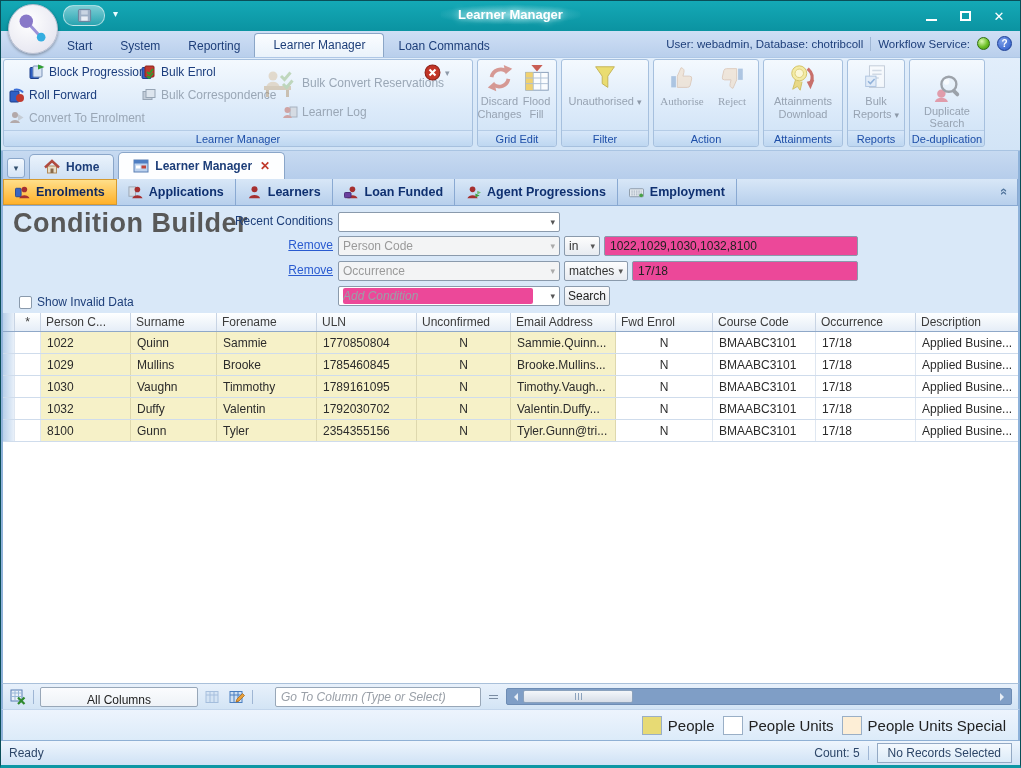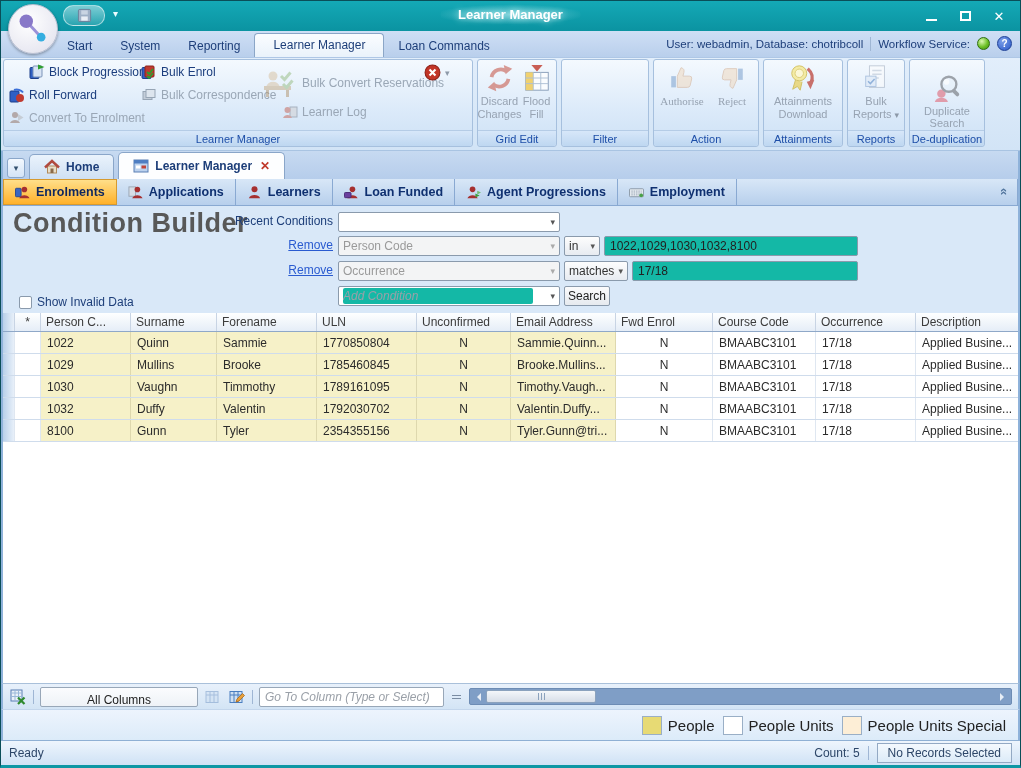--- a/index.html
+++ b/index.html
@@ -84,21 +84,21 @@
   .cond { height:107px; flex:0 0 107px; background:#d9e8f8; position:relative; font-size:12px;
           border-left:2px solid #8fb2da; border-right:2px solid #8fb2da; }
   .cb-title { position:absolute; left:10px; top:2px; font-size:27px; font-weight:bold; color:#585858; letter-spacing:.5px; }
   .cb-lab { position:absolute; color:#1d3e79; }
   .combo { position:absolute; height:20px; border:1px solid #8a9aac; border-radius:2px; background:#fff;
            display:flex; align-items:center; padding:0 4px; color:#333; }
   .combo .arr { margin-left:auto; font-size:9px; color:#555; padding-left:4px; }
   .combo.disabled { background:#f3f4f5; color:#9a9a9a; }
   .combo.disabled .arr { color:#aaa; }
   .combo.btnlike { background:linear-gradient(#fdfdfd,#e7ebf1); }
-  .cb-input { position:absolute; height:20px; border:1px solid #8a9aac; border-radius:2px; background:#14b8a6; font-size:12px;
+  .cb-input { position:absolute; height:20px; border:1px solid #8a9aac; border-radius:2px; background:#ec4899; font-size:12px;
               padding:0 5px; color:#222; font-family:"Liberation Sans",sans-serif; }
   input::placeholder { font-style:italic; color:#9aa0a8; }
   .remove { position:absolute; width:50px; text-align:right; color:#2a5bd0; text-decoration:underline; cursor:pointer; }
   .cb-check { position:absolute; left:16px; top:89px; display:flex; align-items:center; gap:5px; color:#1d3e79; }
   .chk { width:13px; height:13px; background:#fff; border:1px solid #8a9aac; border-radius:2px; }
   .search-btn { position:absolute; left:561px; top:80px; width:46px; height:20px; border:1px solid #8a9aac; border-radius:2px;
                 background:linear-gradient(#fbfbfc,#e6eaef); font-size:12px; color:#222; display:flex; align-items:center;
                 justify-content:center; }
 
   
@@ -119,22 +119,22 @@
   .c10 { width:104px; flex:0 0 104px; border-right:none !important; }
 
   
   .gfoot { height:26px; flex:0 0 26px; background:linear-gradient(#e8f1fb,#d3e4f5); border-top:1px solid #a9c0da;
            display:flex; align-items:center; padding:0 6px; gap:6px;
            border-left:2px solid #8fb2da; border-right:2px solid #8fb2da; }
   .ficon { width:18px; height:16px; display:flex; align-items:center; justify-content:center; }
   .fcombo { height:20px; border:1px solid #98a7b8; border-radius:2px; background:linear-gradient(#fbfcfe,#eef2f7);
             display:flex; align-items:center; gap:5px; padding:0 5px; font-size:12px; color:#222; }
   .fcombo .arr { font-size:9px; color:#555; margin-left:auto; }
-  .goto { width:185px; height:20px; border:1px solid #98a7b8; border-radius:2px; font-size:12px; padding:0 5px;
-          background:#fff; font-family:"Liberation Sans",sans-serif; }
+  .goto { width:206px; height:20px; border:1px solid #98a7b8; border-radius:2px; font-size:12px; padding:0 5px;
+          background:#fff; font-family:"Liberation Sans",sans-serif;margin-left:16px; }
   .splitter { display:flex; flex-direction:column; gap:2px; padding:0 2px; }
   .splitter span { display:block; width:9px; height:1px; background:#7a8ca2; }
   .hscroll { flex:1; height:17px; background:#7f9ec6; border:1px solid #6d8cb4; border-radius:2px; display:flex; align-items:center; position:relative; }
   .sarrow { width:14px; height:15px; display:flex; align-items:center; justify-content:center; }
   .tri-l { width:0; height:0; border:4px solid transparent; border-right-color:#e8eef6; }
   .tri-r { width:0; height:0; border:4px solid transparent; border-left-color:#e8eef6; }
   .thumb { position:absolute; left:16px; width:110px; height:13px; border-radius:2px; border:1px solid #8ba2bd;
            background:linear-gradient(#f4f7fa,#d7dee8); display:flex; align-items:center; justify-content:center; gap:2px; }
   .thumb i { display:block; width:1px; height:7px; background:#8ba2bd; }
 
@@ -294,20 +294,28 @@
             <rect x="4" y="10" width="8" height="19" fill="#f2c94c"></rect>
             <path d="M4 16 h24 M4 22 h24 M12 10 v19 M20 10 v19" stroke="#9fb4cc" stroke-width="1"></path>
           </svg>
           <span class="lbl">Flood Fill</span>
         </div>
       </div>
       <div class="grp-label">Grid Edit</div>
     </div>
 
     <div class="grp" style="width:88px;">
+      <div class="grp-row" style="justify-content:center;">
+        <div class="lb" style="width:84px;">
+          <svg viewBox="0 0 32 32" width="30" height="30" class="semi">
+            <path d="M6 4 H26 L19 14 V26 L13 22 V14 Z" fill="#ead74f" stroke="#b8a22e"></path>
+          </svg>
+          <span class="lbl"><span>Unauthorised</span> <span class="dd">▾</span></span>
+        </div>
+      </div>
       <div class="grp-label">Filter</div>
     </div>
 
     <div class="grp" style="width:106px;">
       <div class="grp-row" style="justify-content:center; gap:2px;font-family:Liberation Serif, serif;">
         <div class="lb" style="width:50px;">
           <svg viewBox="0 0 32 32" width="30" height="30" class="fade">
             <path d="M11 14 l4-9 q4 1 3 5 l-1 4 h7 q3 0 2.3 3 l-1.6 7 q-.5 2-3 2 h-10.7 z" fill="#f0d9c0" stroke="#cfa98a"></path>
             <rect x="4.5" y="14" width="5" height="12" fill="#7ba0cc"></rect>
           </svg>

